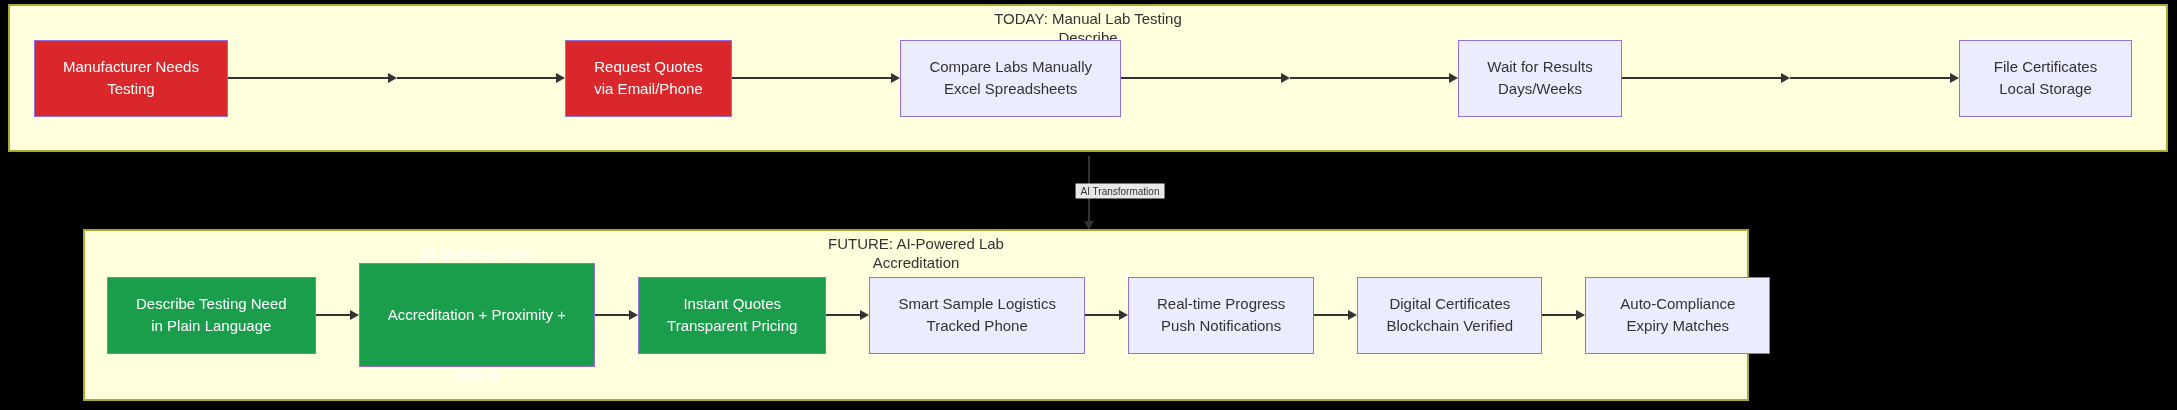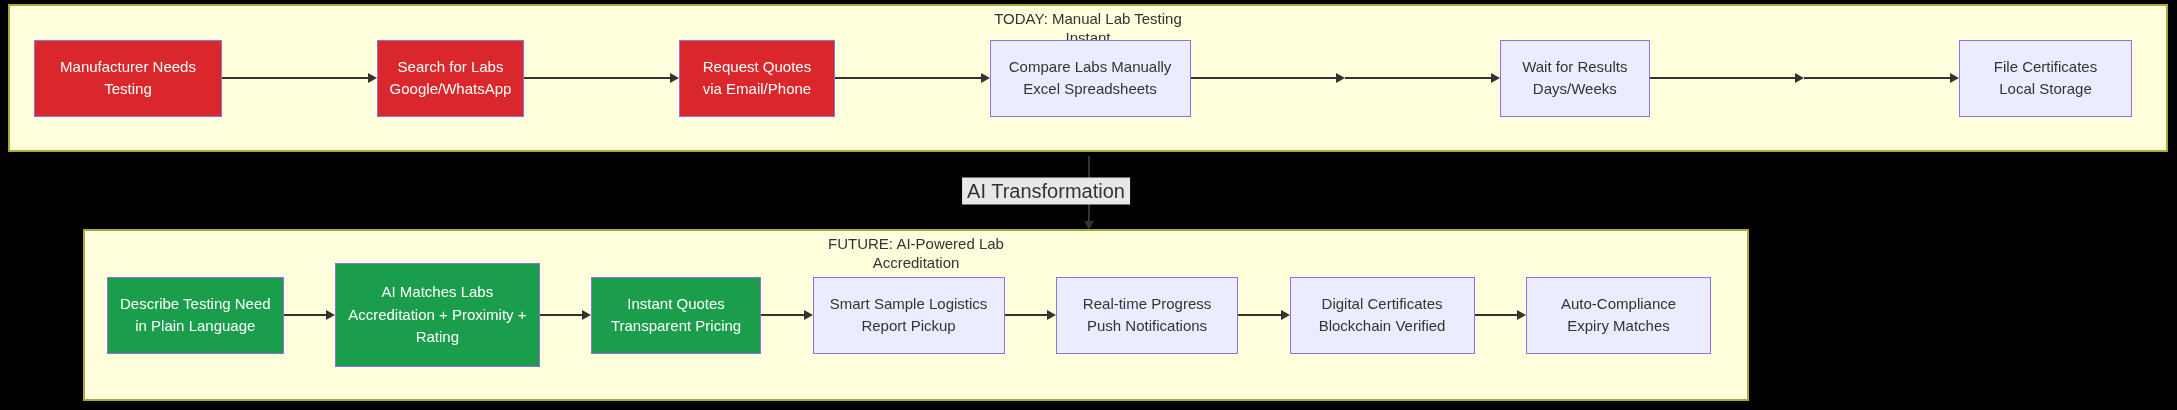--- a/index.html
+++ b/index.html
@@ -47,27 +47,27 @@
   .cluster-future .row{left:22px;right:36px;}
   .node{
     height:77px;
     box-sizing:border-box;
     border:1px solid var(--node-border);
     background:var(--node-fill-default);
     color:var(--node-text-dark);
     display:flex;flex-direction:column;
     justify-content:center;align-items:center;
     font-size:15px;line-height:1.5;
-    padding:0 12px;
+    padding:0 28px;
     flex-shrink:0;
   }
   .node span{display:block;white-space:nowrap;text-align:center;}
   .node.manual{background:var(--node-fill-manual);color:var(--node-text-light);}
   .node.ai{background:var(--node-fill-ai);color:var(--node-text-light);}
-  .node.tall{height:104px;}
+  .node.tall{height:104px;gap:37px;}
   .connector{
     flex:1 1 auto;min-width:34px;
     height:0;border-top:2px solid var(--edge-color);
     position:relative;
     margin-right:9px;
   }
   .connector::after{
     content:"";position:absolute;right:-9px;top:-6px;
     width:0;height:0;
     border-left:9px solid var(--edge-color);
@@ -79,50 +79,46 @@
     background:var(--edge-color);
   }
   .v-edge::after{
     content:"";position:absolute;left:-4.5px;bottom:-8px;
     width:0;height:0;
     border-top:9px solid var(--edge-color);
     border-left:5px solid transparent;
     border-right:5px solid transparent;
   }
   .edge-label{
-    position:absolute;left:1046px;top:191px;
+    position:absolute;left:1120px;top:191px;
     transform:translate(-50%,-50%);
     background:var(--edge-label-bg);
     color:var(--node-text-dark);
-    font-size:20px;
+    font-size:10px;
     padding:2px 5px;
     white-space:nowrap;
     z-index:3;
   }
 </style>
 </head>
 <body>
 
 <div class="canvas">
 
   <section class="cluster cluster-today">
     <div class="cluster-title">
       <div>TODAY: Manual Lab Testing</div>
-      <div>Instant</div>
+      <div>Describe</div>
     </div>
     <div class="row">
       <div class="node manual" style="min-width:188px">
         <span>Manufacturer Needs</span>
         <span>Testing</span>
       </div>
       <div class="connector"></div>
-      <div class="node manual" style="min-width:140px">
-        <span>Search for Labs</span>
-        <span>Google/WhatsApp</span>
-      </div>
       <div class="connector"></div>
       <div class="node manual" style="min-width:156px">
         <span>Request Quotes</span>
         <span>via Email/Phone</span>
       </div>
       <div class="connector"></div>
       <div class="node" style="min-width:201px">
         <span>Compare Labs Manually</span>
         <span>Excel Spreadsheets</span>
       </div>
@@ -161,21 +157,21 @@
         <span>Rating</span>
       </div>
       <div class="connector"></div>
       <div class="node ai" style="min-width:170px">
         <span>Instant Quotes</span>
         <span>Transparent Pricing</span>
       </div>
       <div class="connector"></div>
       <div class="node" style="min-width:192px">
         <span>Smart Sample Logistics</span>
-        <span>Report Pickup</span>
+        <span>Tracked Phone</span>
       </div>
       <div class="connector"></div>
       <div class="node" style="min-width:182px">
         <span>Real-time Progress</span>
         <span>Push Notifications</span>
       </div>
       <div class="connector"></div>
       <div class="node" style="min-width:185px">
         <span>Digital Certificates</span>
         <span>Blockchain Verified</span>

